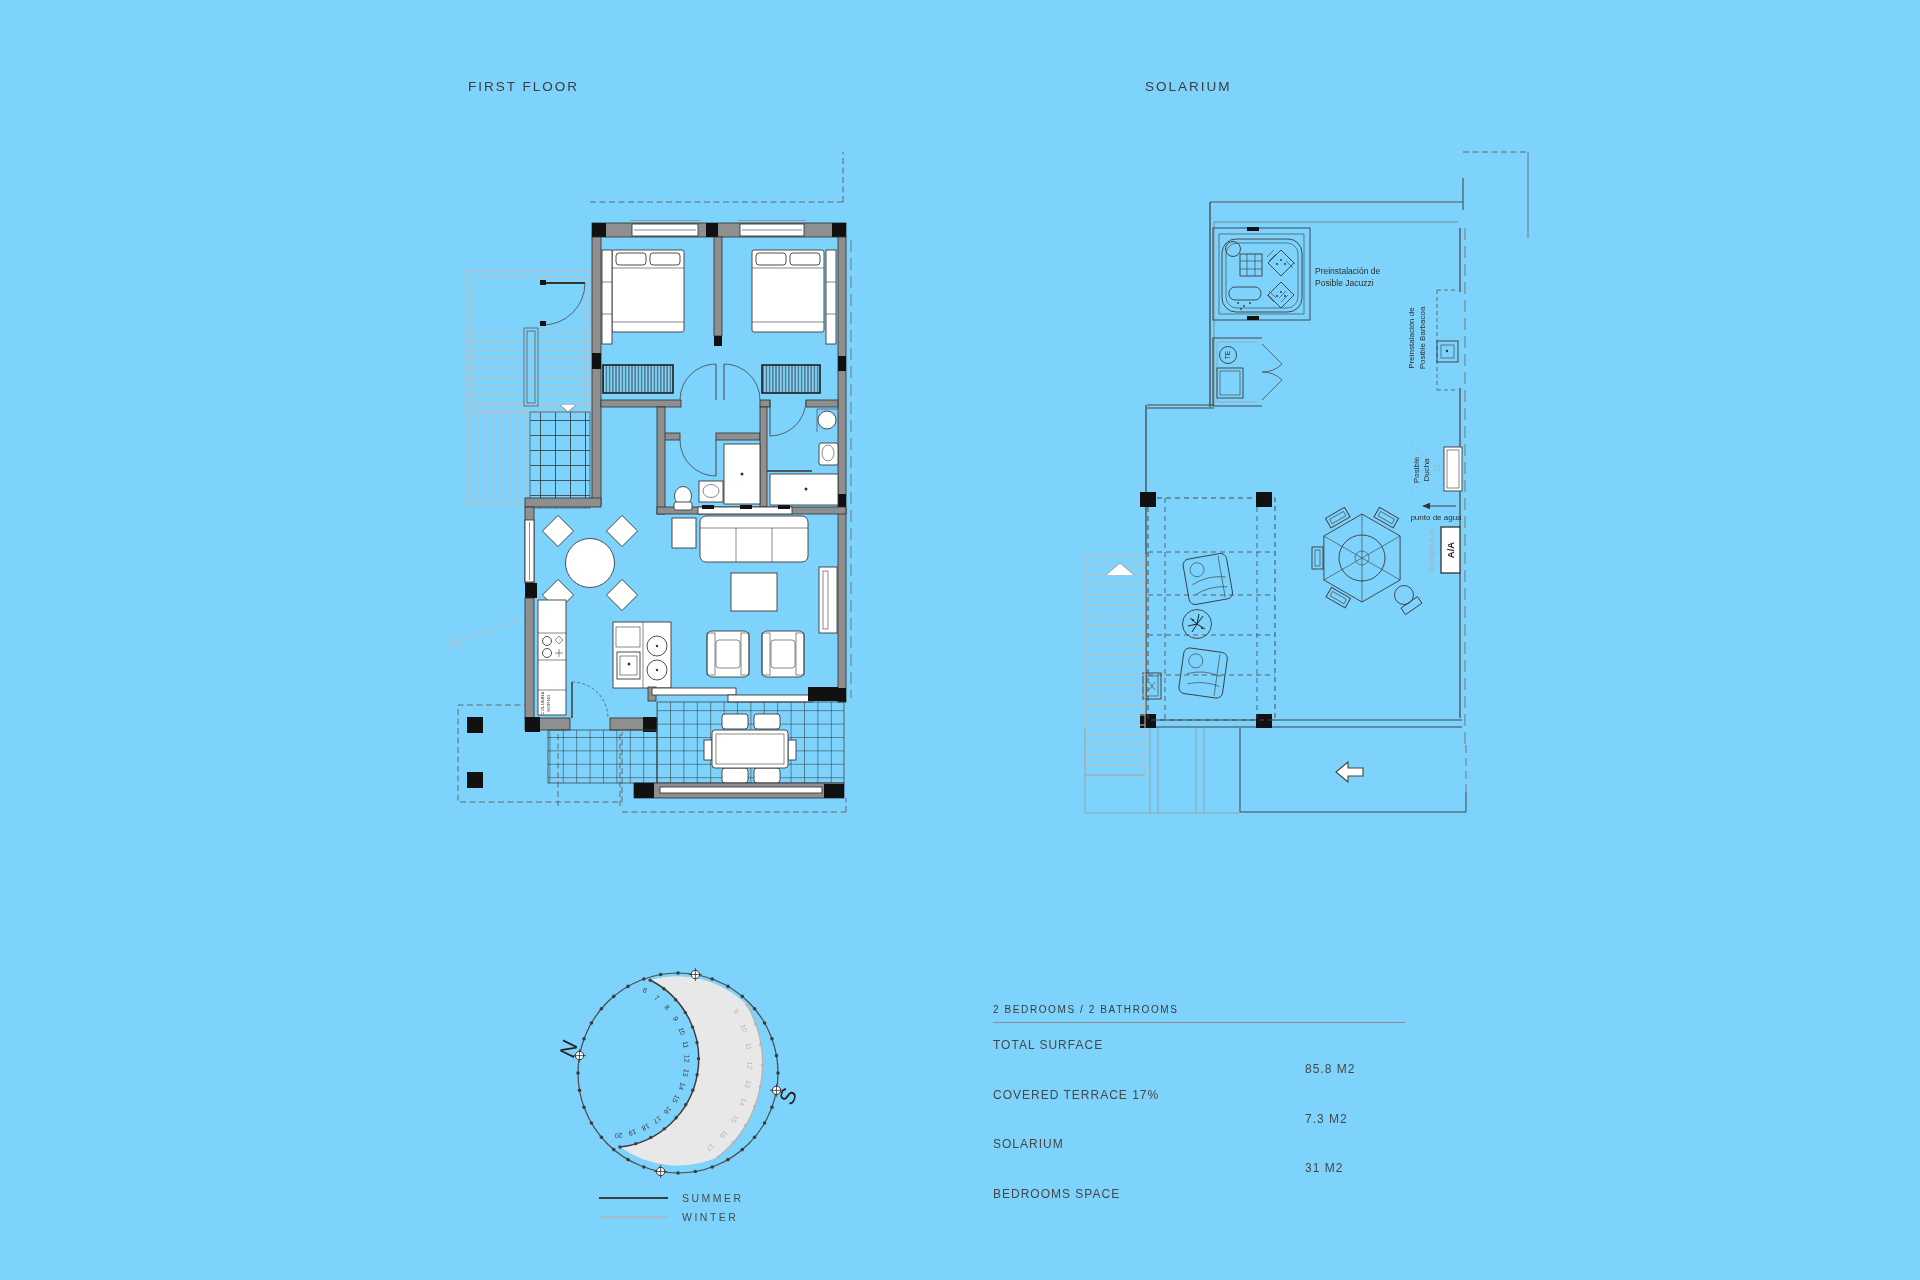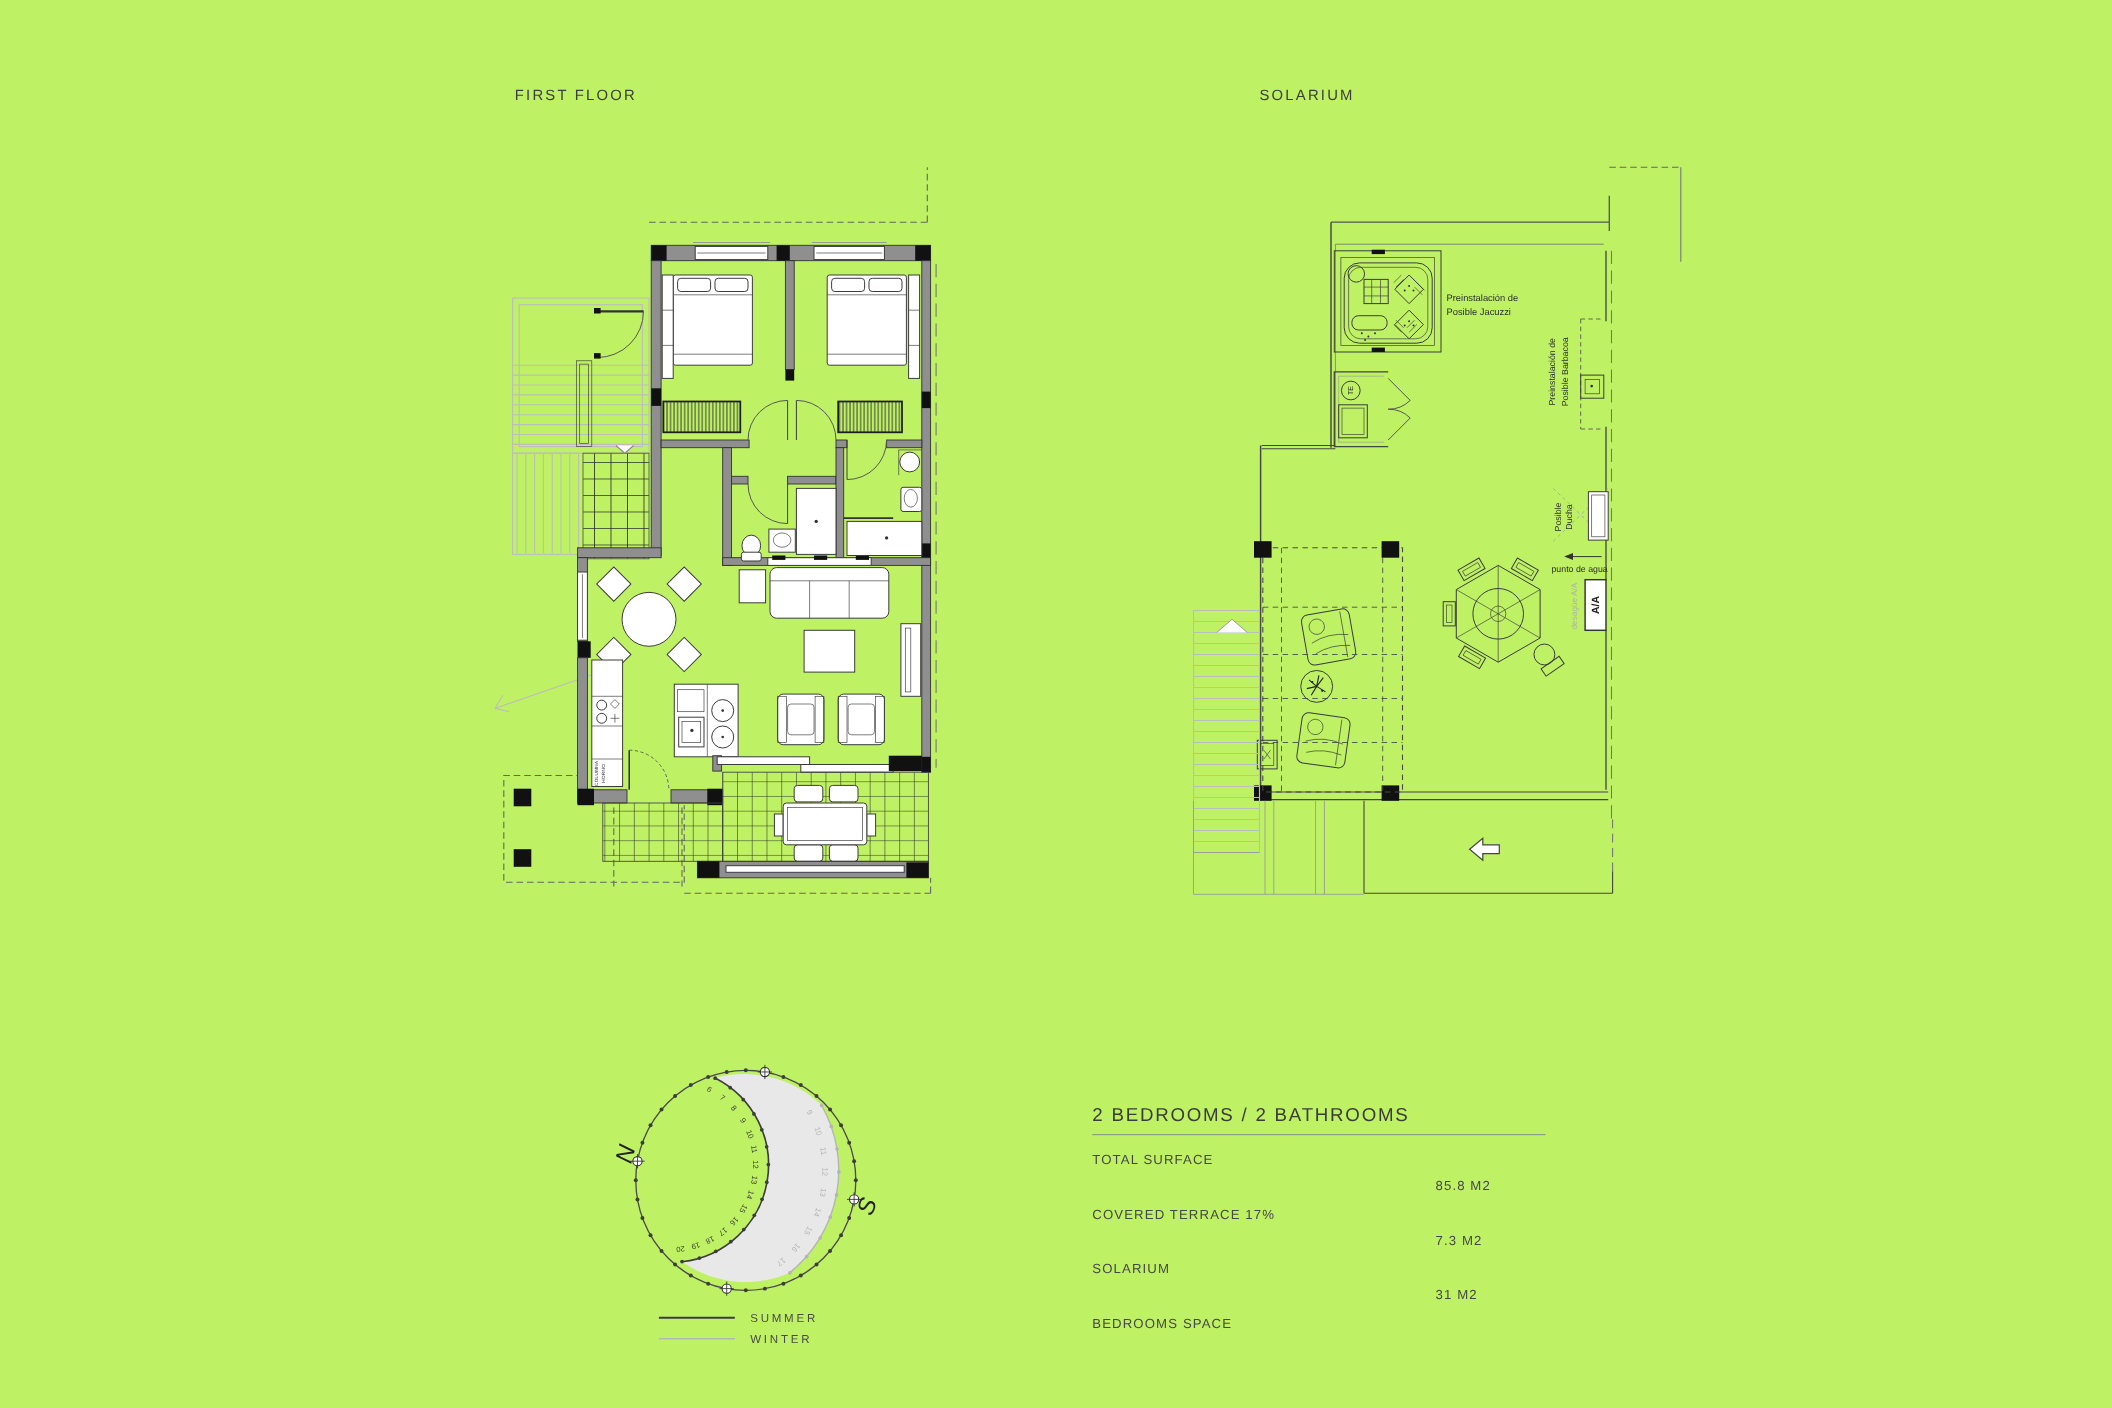--- a/index.html
+++ b/index.html
@@ -1,22 +1,22 @@
 <!DOCTYPE html>
 <html><head>
 <meta charset="utf-8">
 <style>
   html,body{margin:0;padding:0;background:#fff;}
-  .canvas{position:relative;width:1920px;height:1280px;background:#bef264;overflow:hidden;
+  .canvas{position:relative;width:1920px;height:1280px;background:#7dd3fc;overflow:hidden;
           font-family:"Liberation Sans",sans-serif;}
   .plan-title{position:absolute;font-size:13.5px;letter-spacing:2px;color:#3d3d3d;}
   .abs{position:absolute;}
   
   .spec{position:absolute;left:993px;top:1004px;width:412px;color:#474747;}
-  .spec-header{font-size:17px;letter-spacing:1.6px;color:#3b3b3b;padding-bottom:7px;
+  .spec-header{font-size:10px;letter-spacing:1.6px;color:#3b3b3b;padding-bottom:7px;
                border-bottom:1px solid #8f8f8f;}
   .spec-rows{margin-top:10px;}
   .spec-row{display:flex;line-height:25.6px;font-size:12px;letter-spacing:1px;}
   .spec-row .lbl{width:312px;flex:none;}
   .spec-row .val{flex:1;margin-top:24px;}
   
   svg{position:absolute;overflow:visible;}
   svg text{font-family:"Liberation Sans",sans-serif;}
   .w{fill:#8f8f8f;stroke:#2e2e2e;stroke-width:.8;}
   .b{fill:#111;stroke:none;}

